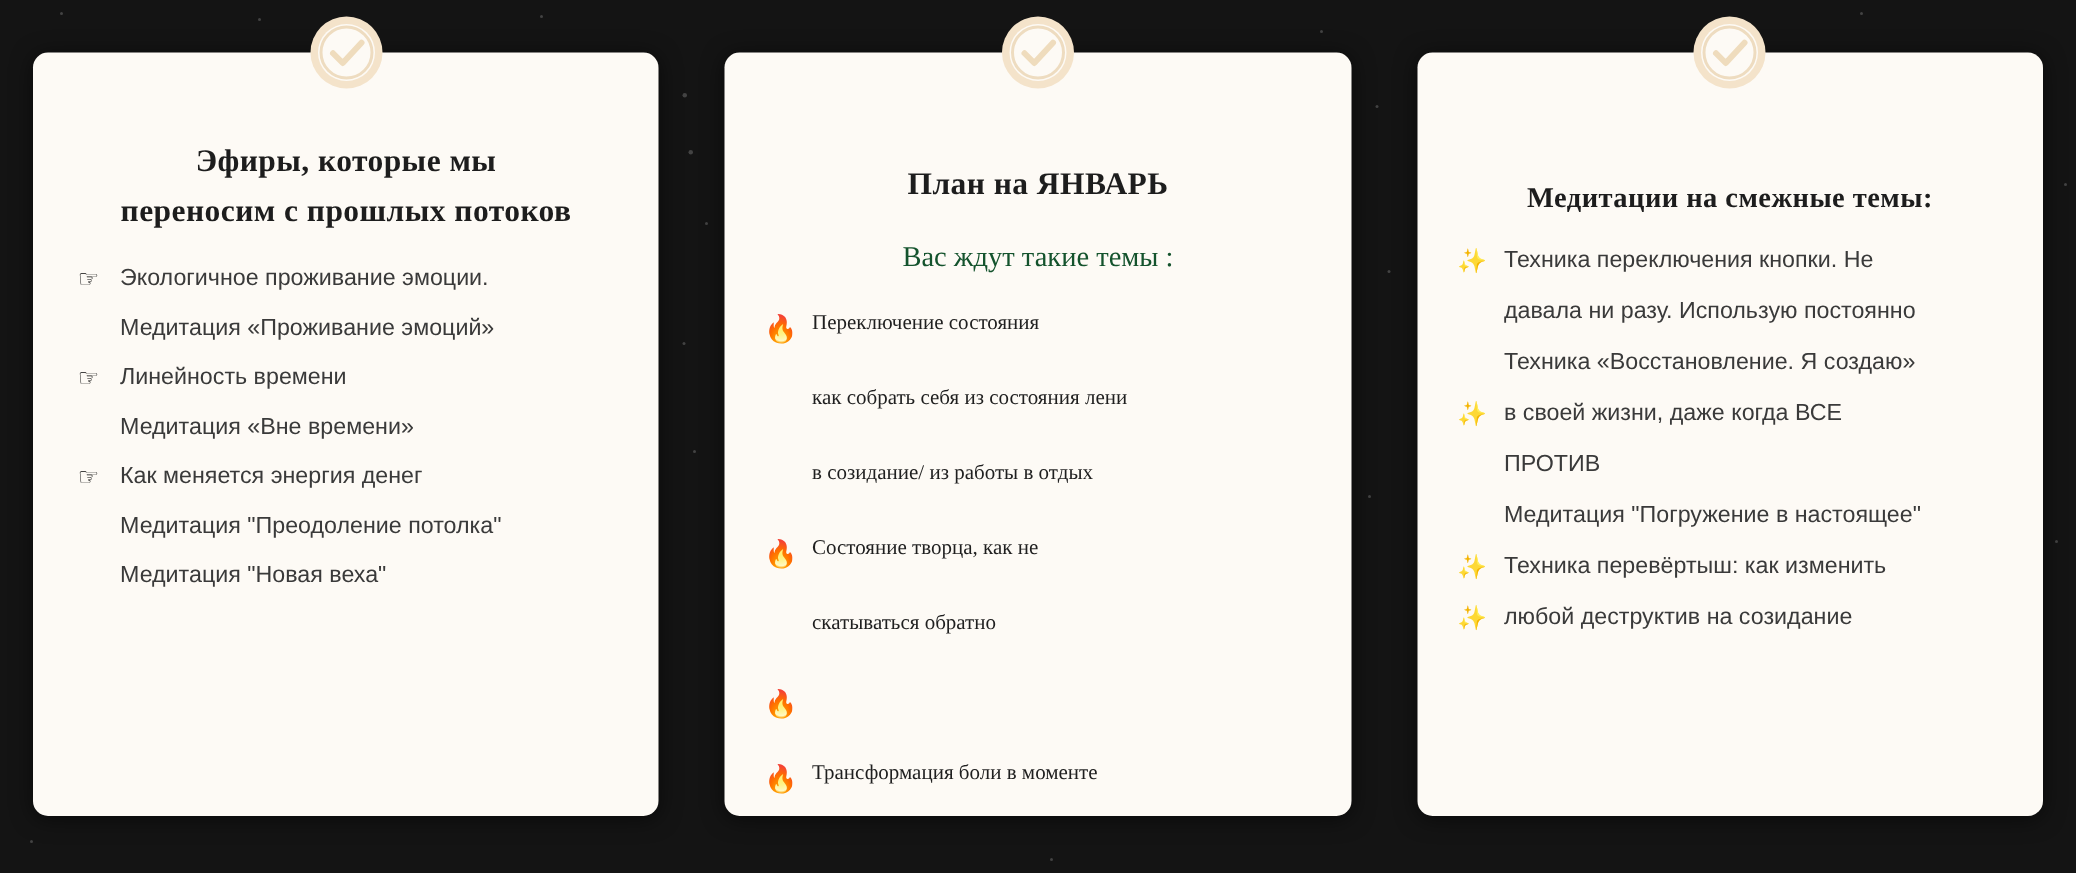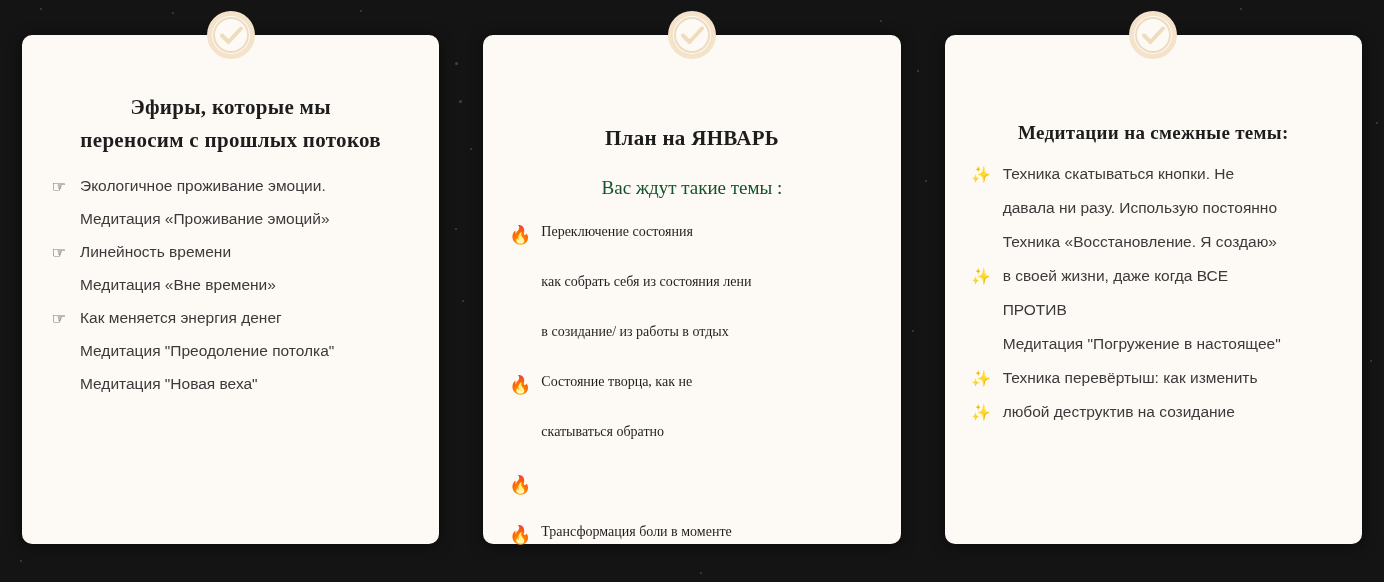--- a/index.html
+++ b/index.html
@@ -53,21 +53,21 @@
   }
   .card h2 {
     margin: 0;
     font-family: "Liberation Serif", serif;
     font-weight: 700;
     color: #1d1d1d;
     text-align: center;
     letter-spacing: .3px;
   }
   .card-1 h2 { font-size: 21px; line-height: 1.55; margin-top: 4px; }
-  .card-2 h2 { font-size: 21px; line-height: 1.5; margin-top: 36px; }
+  .card-2 h2 { font-size: 21px; line-height: 1.5; margin-top: 20px; }
   .card-3 h2 { font-size: 19px; line-height: 1.5; margin-top: 32px; }
 
   .subtitle {
     text-align: center;
     font-family: "Liberation Serif", serif;
     font-size: 19px;
     color: #14532d;
     margin: 22px 0 6px 0;
   }
   ul.items {
@@ -240,21 +240,21 @@
       <path d="M19 28.5 L25.5 35 L38 21.5" fill="none" stroke="#efdcbd" stroke-width="4" stroke-linecap="round" stroke-linejoin="round"></path>
     </g>
   </svg>
 </div>
       <h2>
         <span class="sub-line">Медитации на смежные темы:</span>
       </h2>
       <ul class="items">
         <li>
           <span class="bullet">✨</span>
-          <span class="txt">Техника скатываться кнопки. Не</span>
+          <span class="txt">Техника переключения кнопки. Не</span>
         </li>
         <li>
           <span class="bullet blank">·</span>
           <span class="txt">давала ни разу. Использую постоянно</span>
         </li>
         <li>
           <span class="bullet blank">·</span>
           <span class="txt">Техника «Восстановление. Я создаю»</span>
         </li>
         <li>

